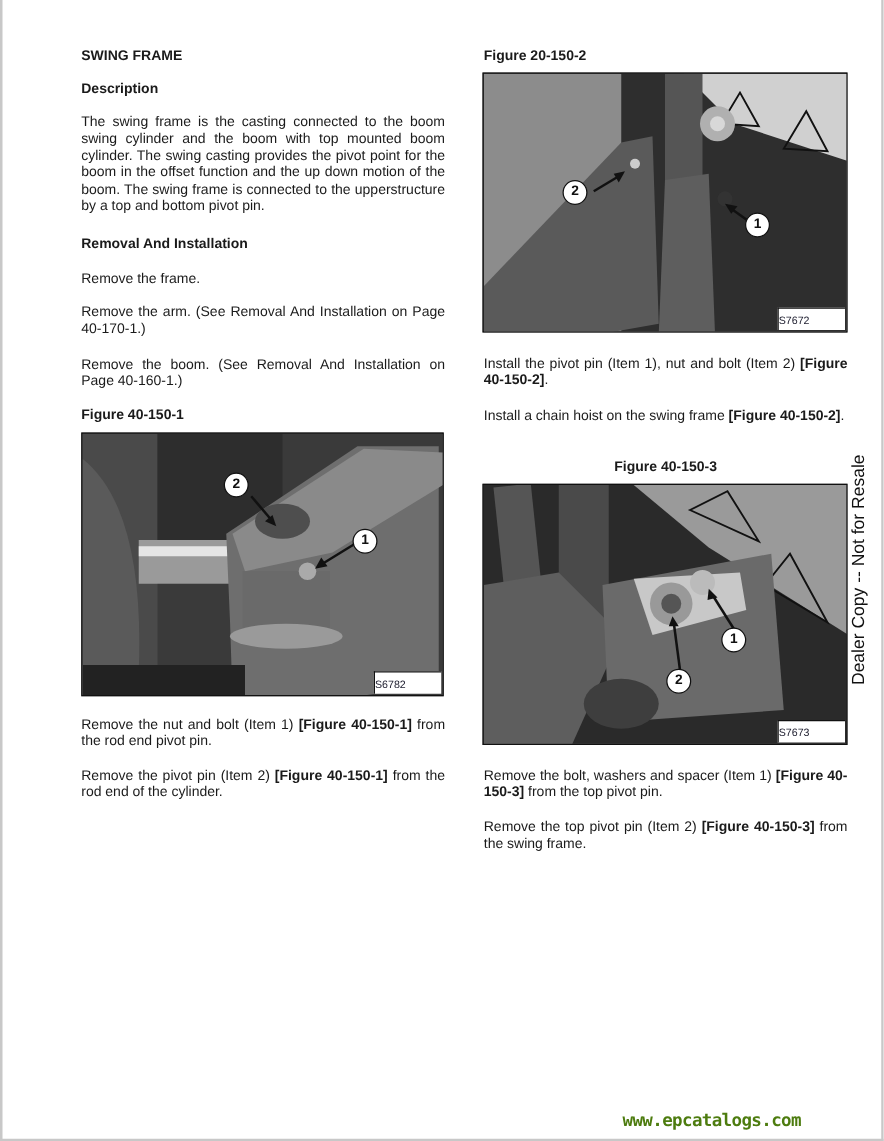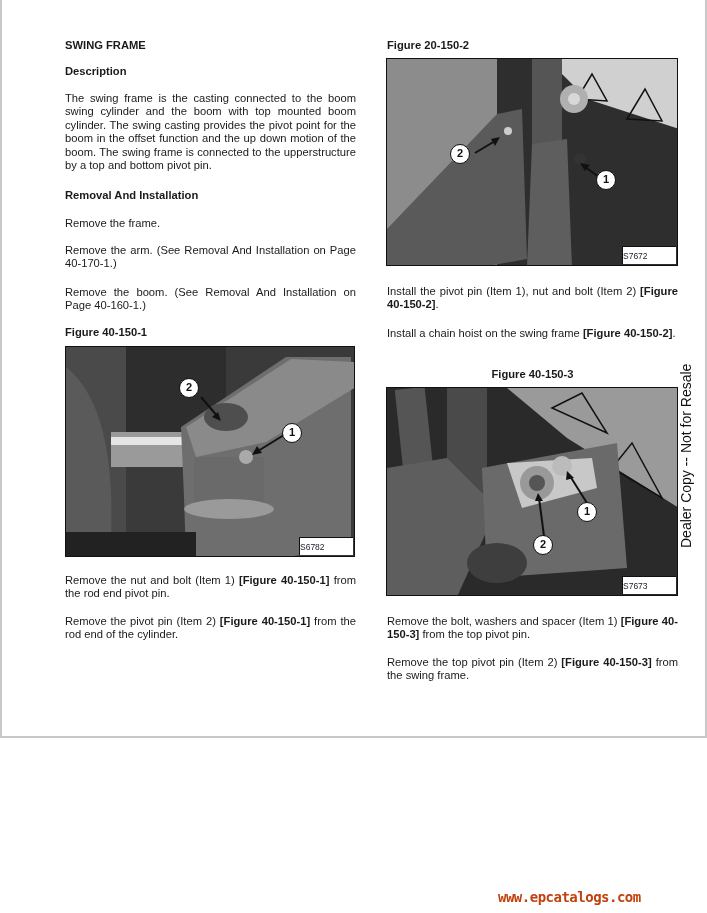--- a/index.html
+++ b/index.html
@@ -1,19 +1,19 @@
 <!DOCTYPE html>
 <html><head>
 <meta charset="utf-8">
 <style>
   * { box-sizing: border-box; margin: 0; padding: 0; }
   html, body { width: 707px; height: 913px; background: #ffffff; overflow: hidden; }
   body { font-family: "Liberation Sans", sans-serif; color: #1a1a1a; position: relative; }
   .page {
-    position: absolute; left: 0; top: 0; width: 707px; height: 738px;
+    position: absolute; left: 0; top: 0; width: 707px; height: 913px;
     border-left: 2px solid #c8c8c8; border-right: 2px solid #c8c8c8; border-bottom: 2px solid #c8c8c8;
     background: #fff;
   }
   .t { position: absolute; font-size: 11.2px; line-height: 13.4px; width: 291px; }
   .h { font-weight: bold; }
   .j { text-align: justify; text-align-last: left; }
   b { font-weight: bold; }
 
   .fig {
     position: absolute; border: 1px solid #111; overflow: hidden; background: #555;
@@ -31,21 +31,21 @@
   svg.photo { position: absolute; left: 0; top: 0; }
 
   .watermark {
     position: absolute; left: 676px; top: 548px; transform-origin: 0 0; transform: rotate(-90deg);
     font-size: 14px; white-space: nowrap; color: #111; width: 185px;
   }
   .footer { position: absolute; top: 912px; font-size: 9px; }
   .f-left { left: 88px; }
   .f-mid { left: 349px; font-weight: bold; font-size: 9.5px; }
   .f-right { left: 578px; font-weight: bold; font-size: 10px; }
-  .f-url { position: absolute; left: 496px; top: 889px; font-family: "DejaVu Sans Mono", monospace; font-size: 14px; font-weight: bold; color: #c2410c; letter-spacing: -0.5px; }
+  .f-url { position: absolute; left: 496px; top: 889px; font-family: "DejaVu Sans Mono", monospace; font-size: 14px; font-weight: bold; color: #4d7c0f; letter-spacing: -0.5px; }
 </style>
 </head>
 <body>
 
 <div class="page">
 
   <div class="t h" style="left:63px;top:39px;">SWING FRAME</div>
   <div class="t h" style="left:63px;top:65px;">Description</div>
   <div class="t j" style="left:63px;top:92px;">The swing frame is the casting connected to the boom swing cylinder and the boom with top mounted boom cylinder. The swing casting provides the pivot point for the boom in the offset function and the up down motion of the boom. The swing frame is connected to the upperstructure by a top and bottom pivot pin.</div>
   <div class="t h" style="left:63px;top:189px;">Removal And Installation</div>

